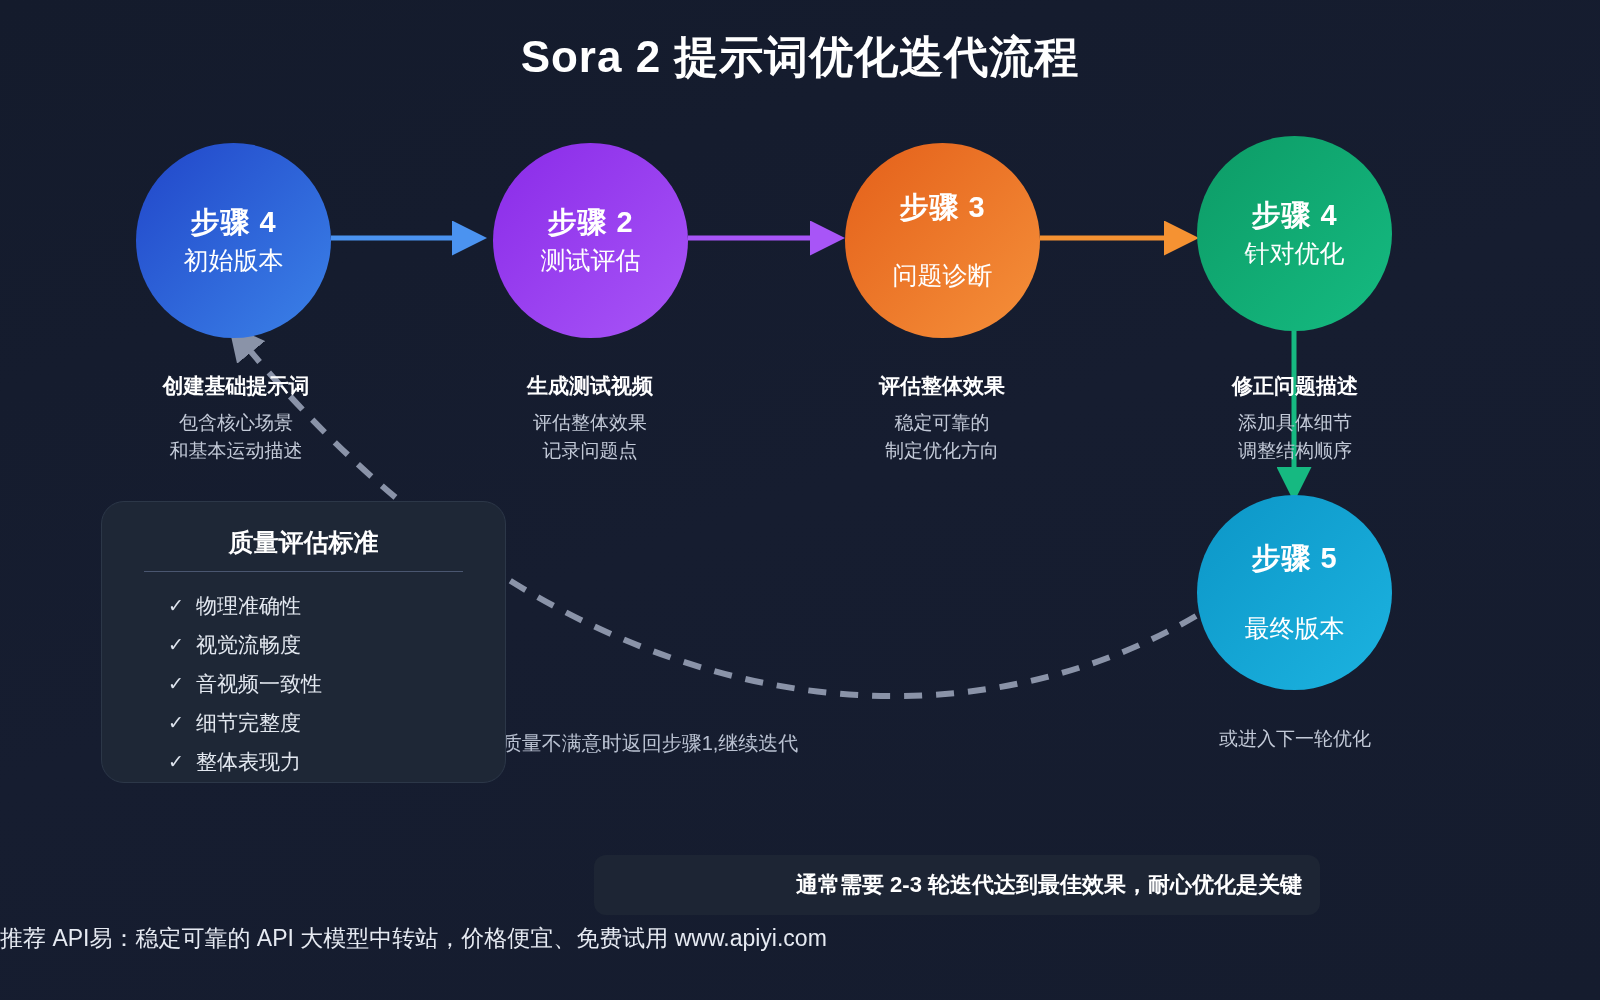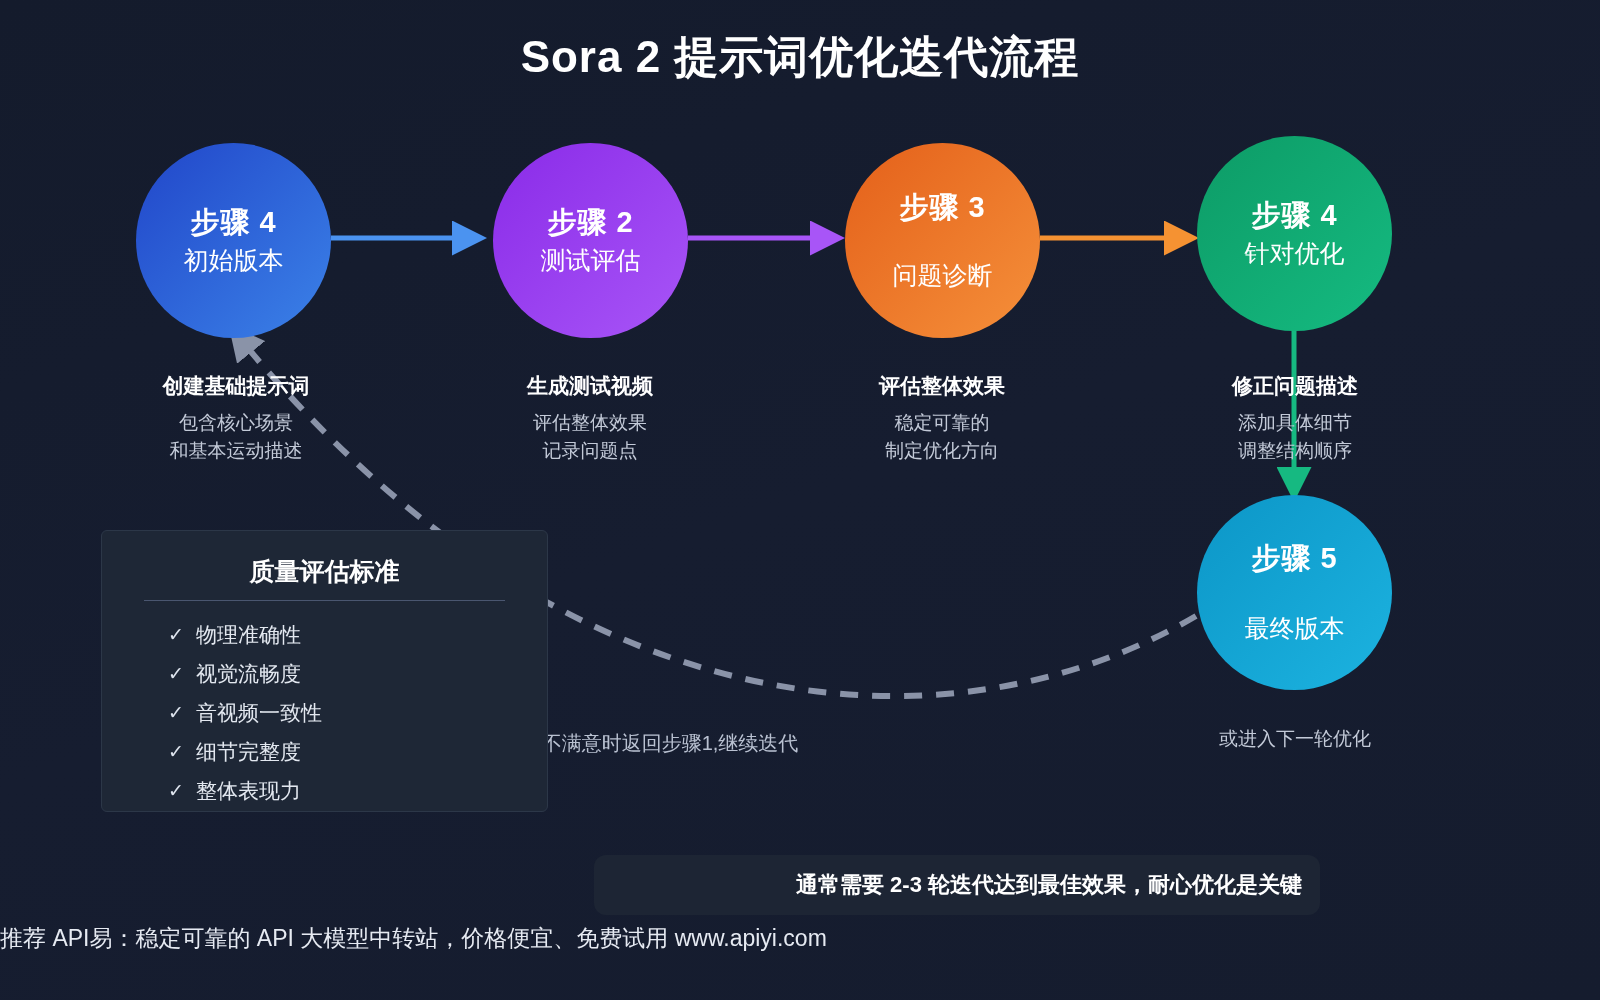--- a/index.html
+++ b/index.html
@@ -101,26 +101,26 @@
     font-size: 20px;
     color: #b9c1d1;
     z-index: 3;
     white-space: nowrap;
   }
 
   
   #criteria {
     position: absolute;
     left: 101px;
-    top: 530px;
-    width: 447px;
+    top: 501px;
+    width: 405px;
     height: 282px;
     background: #1e2736;
     border: 1px solid #2c3748;
-    border-radius: 6px;
+    border-radius: 23px;
     z-index: 6;
     box-sizing: border-box;
     padding: 18px 34px 0 34px;
   }
   #criteria .card-title {
     text-align: center;
     font-size: 25px;
     font-weight: bold;
     color: #ffffff;
     margin: 6px 0 12px 0;

